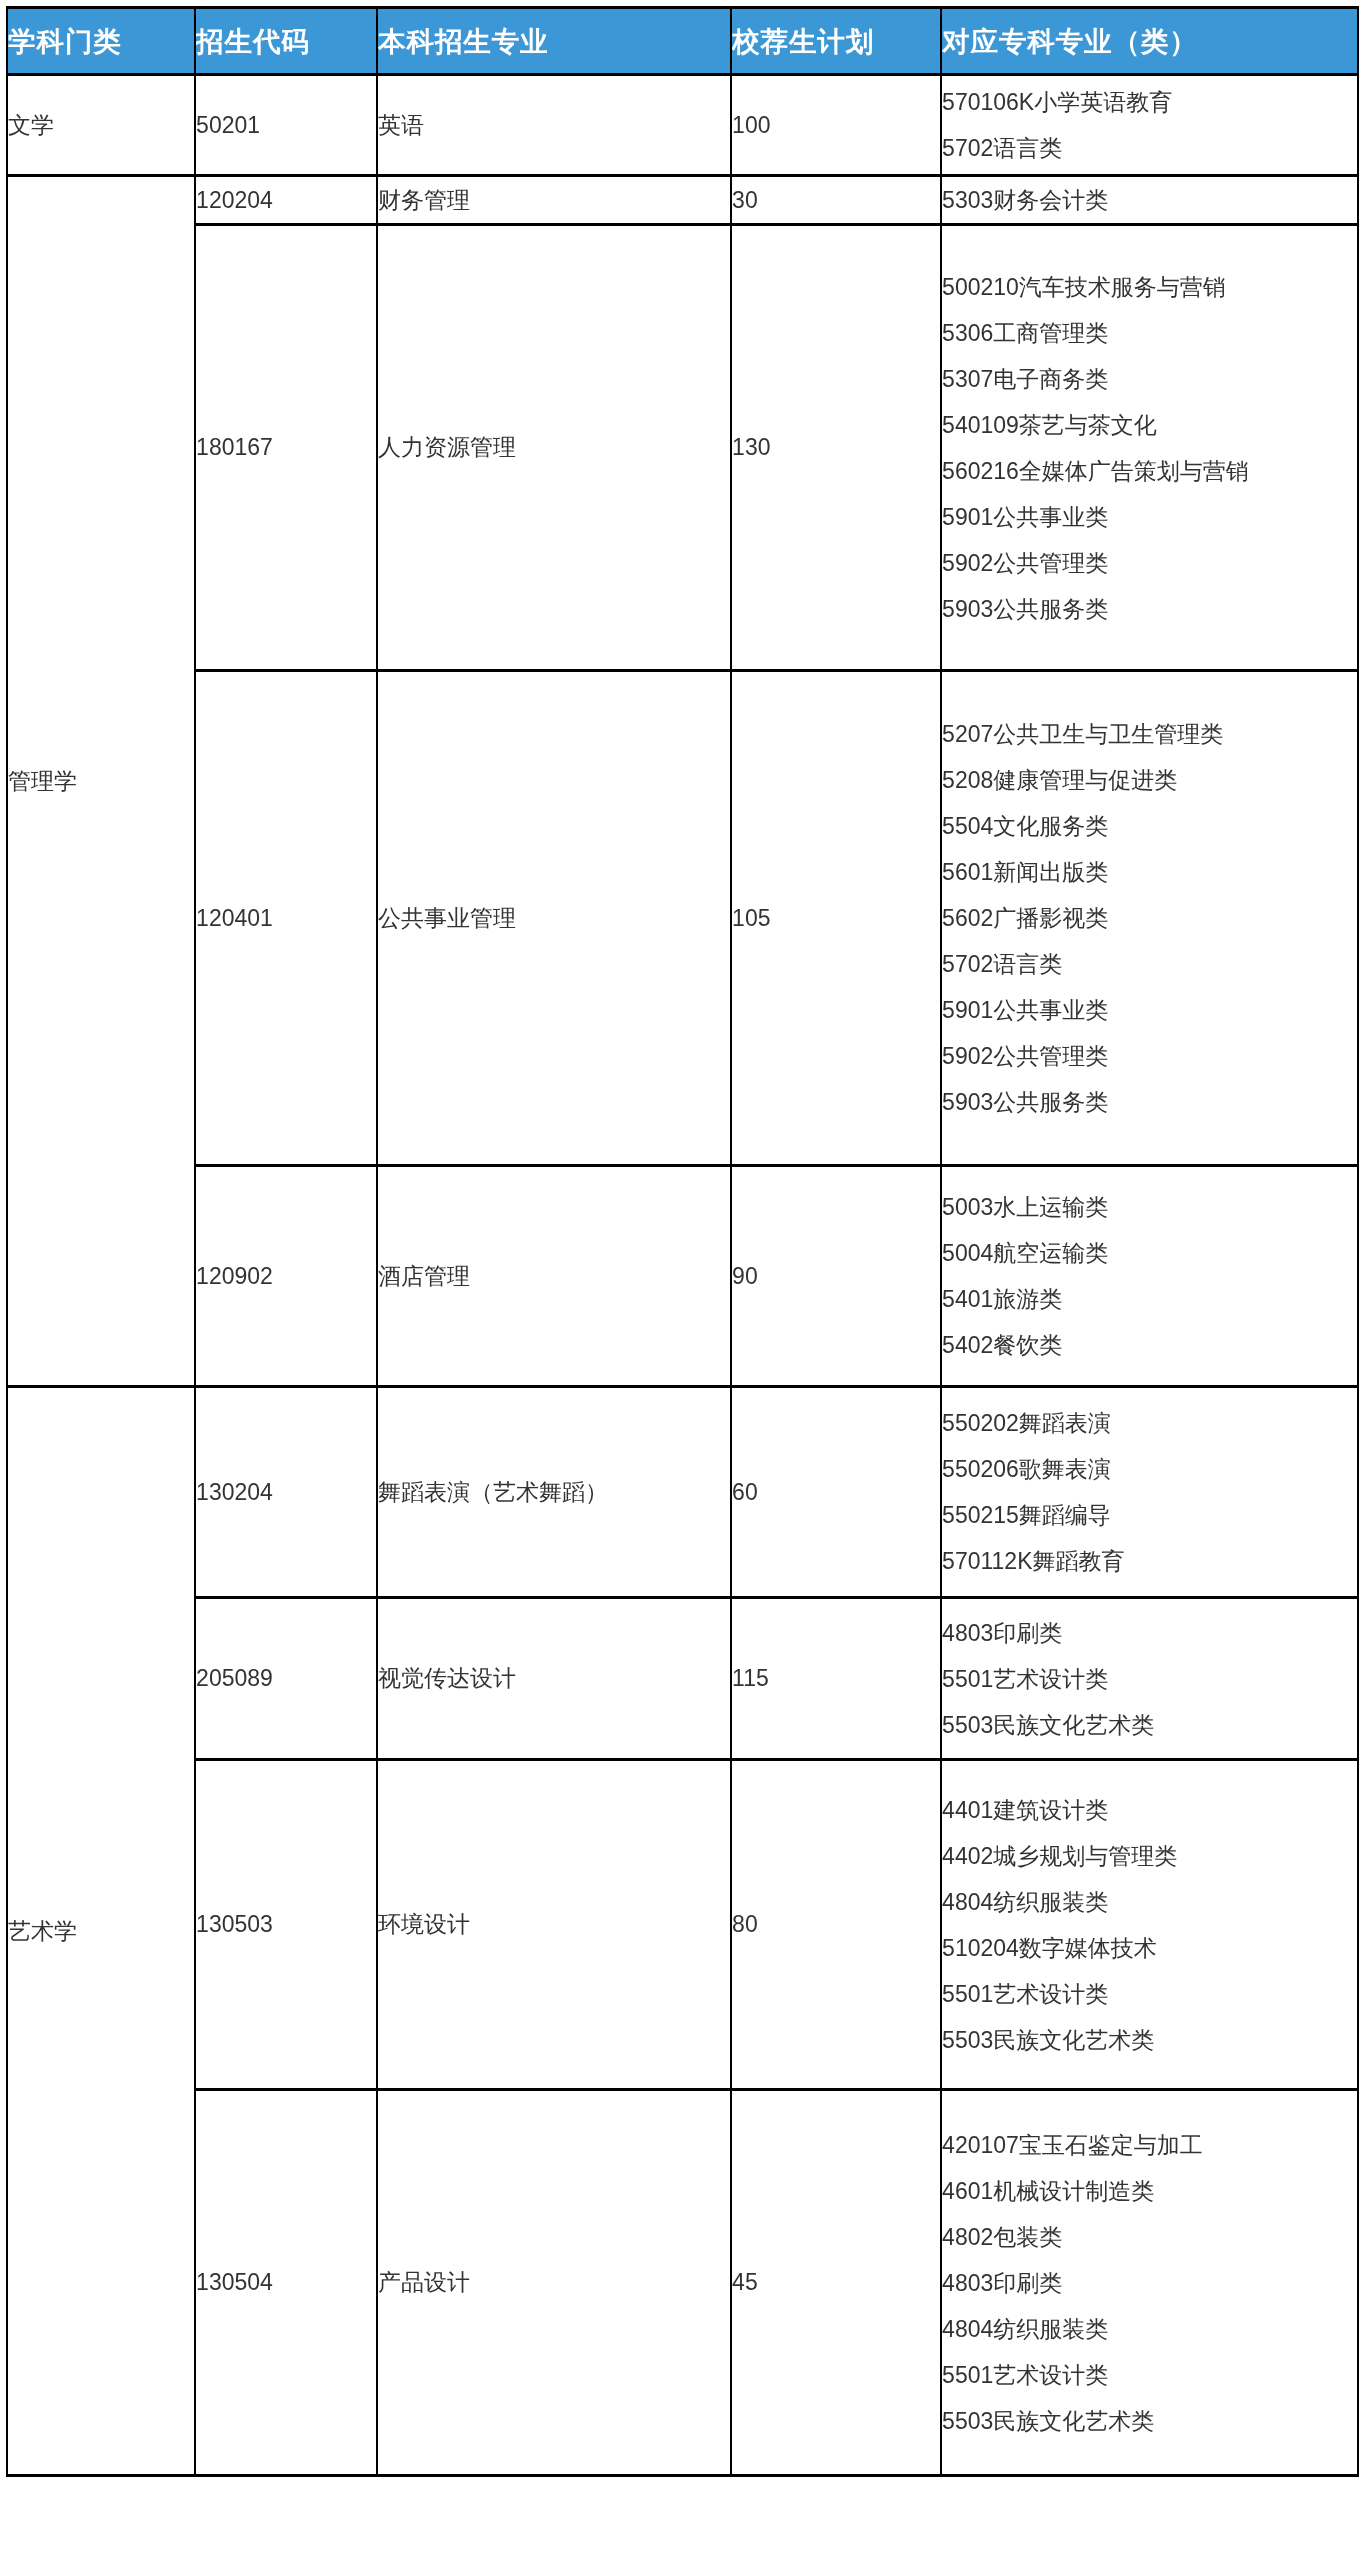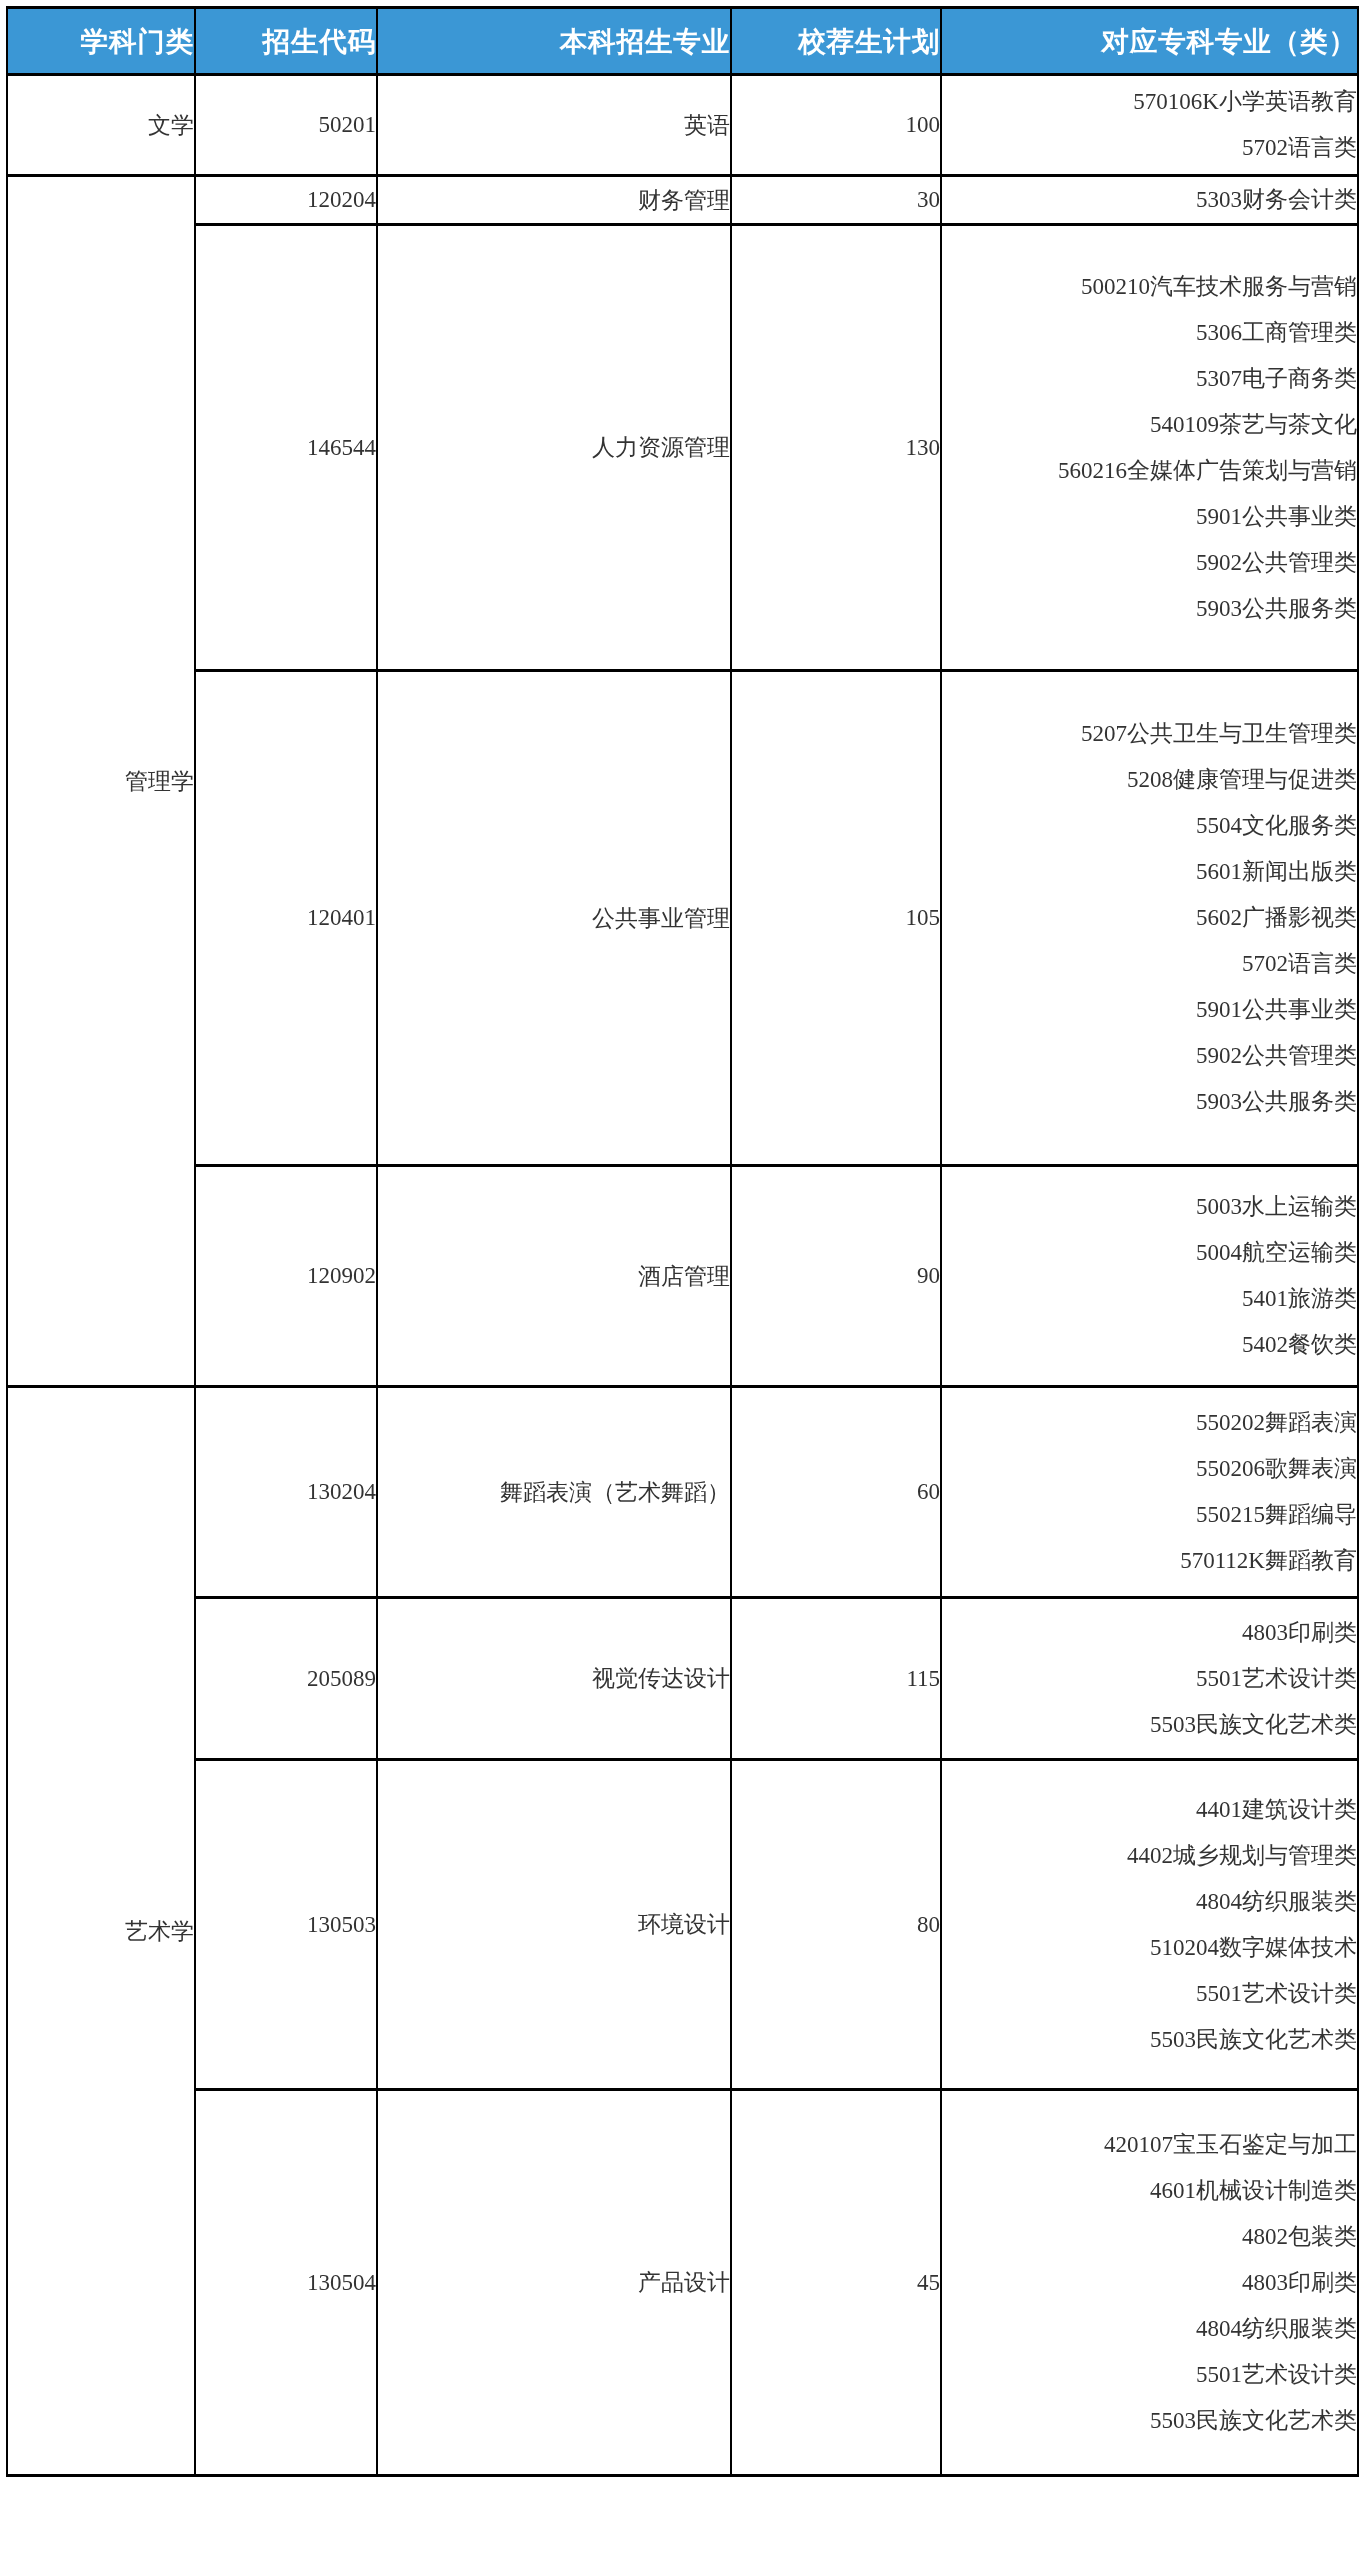--- a/index.html
+++ b/index.html
@@ -18,25 +18,24 @@
   table.admissions {
     border-collapse: collapse;
     width: 100%;
     table-layout: fixed;
   }
   table.admissions th,
   table.admissions td {
     border: 2.3px solid #000000;
     border-top-width: 3.1px;
     border-bottom-width: 3.1px;
-    text-align: right;
+    text-align: left;
     vertical-align: middle;
     padding: 0;
     overflow: hidden;
-    font-family: Liberation Serif, serif;
   }
   table.admissions th {
     background: #3B97D5;
     color: #ffffff;
     font-size: 27.6px;
     font-weight: bold;
     height: 64px;
     letter-spacing: 0.8px;
   }
   table.admissions td {
@@ -93,21 +92,21 @@
         <tr style="height: 48px;">
           <td class="cat" rowspan="4">管理学</td>
           <td>120204</td>
           <td>财务管理</td>
           <td>30</td>
           <td class="spec">
             <div class="spec-line">5303财务会计类</div>
           </td>
         </tr>
         <tr style="height: 446px;">
-          <td>146544</td>
+          <td>180167</td>
           <td>人力资源管理</td>
           <td>130</td>
           <td class="spec">
             <div class="spec-line">500210汽车技术服务与营销</div>
             <div class="spec-line">5306工商管理类</div>
             <div class="spec-line">5307电子商务类</div>
             <div class="spec-line">540109茶艺与茶文化</div>
             <div class="spec-line">560216全媒体广告策划与营销</div>
             <div class="spec-line">5901公共事业类</div>
             <div class="spec-line">5902公共管理类</div>

